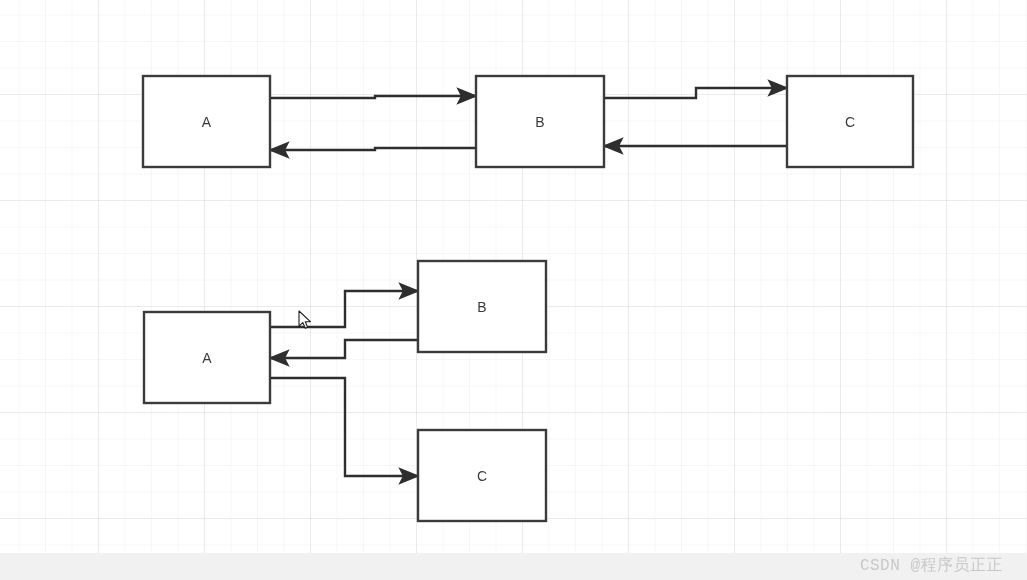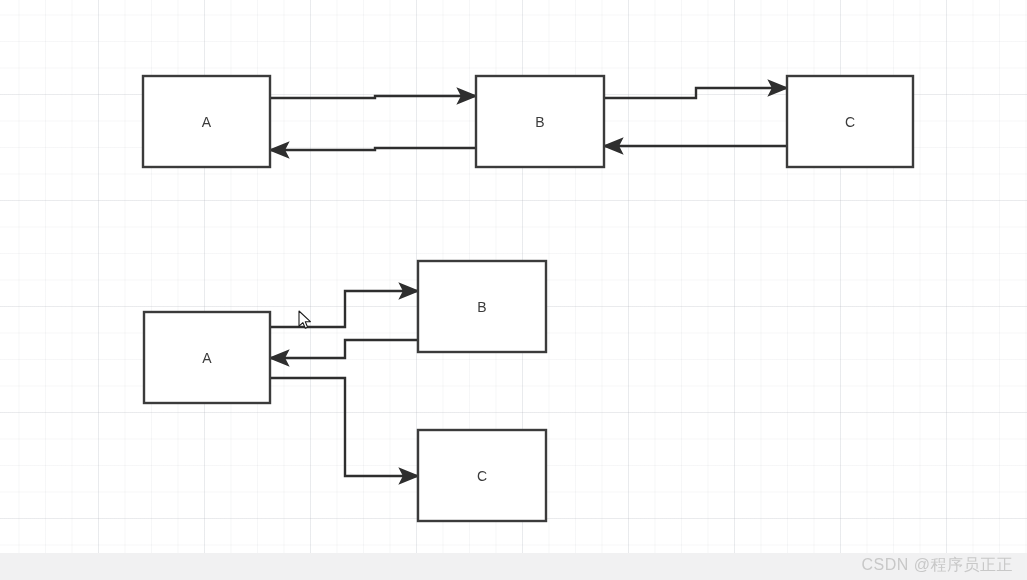--- a/index.html
+++ b/index.html
@@ -46,23 +46,23 @@
     position: absolute;
     inset: 0;
   }
   .node-label {
     font-family: "Liberation Sans", sans-serif;
     font-size: 14px;
     fill: #3b3b3b;
   }
   #watermark {
     position: absolute;
-    right: 14px;
+    right: 24px;
     bottom: 4px;
-    font-family: Liberation Sans, sans-serif;
+    font-family: Liberation Mono, monospace;
     font-size: 16px;
     color: #c8c8c8;
     letter-spacing: 0.5px;
     white-space: nowrap;
     text-align: center;
   }
   #cursor {
     position: absolute;
     left: 298px;
     top: 310px;

